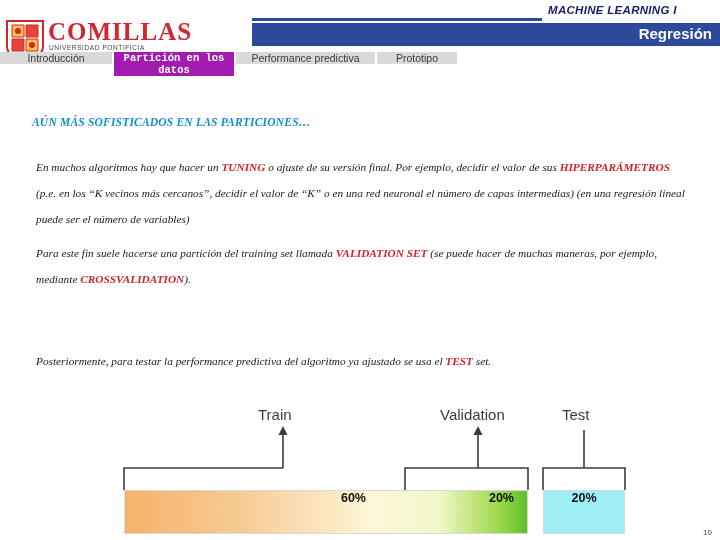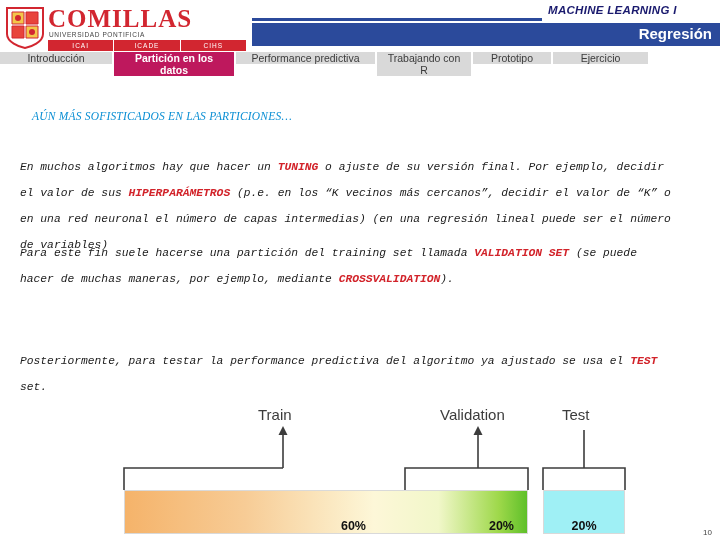--- a/index.html
+++ b/index.html
@@ -16,21 +16,21 @@
   }
 
   
   .header {
     position: relative;
     height: 48px;
   }
   .logo-block {
     position: absolute;
     left: 0;
-    top: 4px;
+    top: 17px;
     width: 250px;
     height: 48px;
   }
   .logo-shield {
     position: absolute;
     left: 4px;
     top: 1px;
     width: 42px;
     height: 44px;
   }
@@ -125,49 +125,50 @@
     display: flex;
     align-items: center;
     justify-content: center;
     text-align: center;
     padding: 0 6px;
     border-right: 2px solid #ffffff;
     box-sizing: border-box;
     line-height: 1.15;
   }
   .tab.active {
-    background: #be185d;
+    background: #a21caf;
     color: #ffffff;
     font-weight: bold;
+    font-family: Liberation Mono, monospace;
   }
   .tab:last-child { border-right: none; }
 
   
   .content {
     position: absolute;
     left: 0;
     top: 92px;
     width: 720px;
   }
   .section-title {
     position: absolute;
     left: 32px;
-    top: 18px;
+    top: 24px;
     font-family: "Liberation Serif", serif;
     font-size: 11.5px;
-    font-weight: normal;
+    font-weight: bold;
     font-style: italic;
     color: #0b8fd4;
     letter-spacing: 0.2px;
   }
   .para {
     position: absolute;
-    left: 20px;
+    left: 36px;
     width: 656px;
-    font-family: Liberation Mono, monospace;
+    font-family: Liberation Serif, serif;
     font-size: 11.3px;
     font-style: italic;
     color: #1a1a1a;
     line-height: 26px;
   }
   .p1 { top: 62px; }
   .p2 { top: 148px; }
   .p3 { top: 212px; margin-top: 44px; }
   .hl {
     color: #d2232a;
@@ -193,21 +194,21 @@
   .lbl-val { left: 440px; top: 8px; }
   .lbl-test { left: 562px; top: 8px; }
 
   .bar {
     position: absolute;
     top: 92px;
     height: 44px;
     border: 1px solid #d9d9d9;
     box-sizing: border-box;
     display: flex;
-    align-items: flex-end;
+    align-items: flex-start;
   }
   .bar-train {
     left: 124px;
     width: 404px;
     background: linear-gradient(to right, #f5b36a 0%, #f7cc96 30%, #fdf7d8 62%, #f1f7c9 78%, #9ed84a 93%, #5fc02a 100%);
     justify-content: flex-end;
   }
   .bar-test {
     left: 543px;
     width: 82px;
@@ -257,23 +258,21 @@
   <div class="hdr-line"></div>
   <div class="hdr-title">MACHINE LEARNING I</div>
   <div class="hdr-band"></div>
   <div class="hdr-band-text">Regresión</div>
 </div>
 
 <div class="navbar">
   <div class="tab" style="width:114px">Introducción</div>
   <div class="tab active" style="width:122px">Partición en los datos</div>
   <div class="tab" style="width:141px">Performance predictiva</div>
-  <div class="tab" style="width:96px">Trabajando con R</div>
   <div class="tab" style="width:80px">Prototipo</div>
-  <div class="tab" style="width:95px">Ejercicio</div>
 </div>
 
 <div class="content">
 
   <div class="section-title">AÚN MÁS SOFISTICADOS EN LAS PARTICIONES…</div>
 
   <div class="para p1">
     <span>En muchos algoritmos hay que hacer un </span><span class="hl">TUNING</span><span> o ajuste de su versión final. Por ejemplo, decidir el valor de sus </span><span class="hl">HIPERPARÁMETROS</span><span> (p.e. en los “K vecinos más cercanos”, decidir el valor de “K” o en una red neuronal el número de capas intermedias) (en una regresión lineal puede ser el número de variables)</span>
   </div>
 

